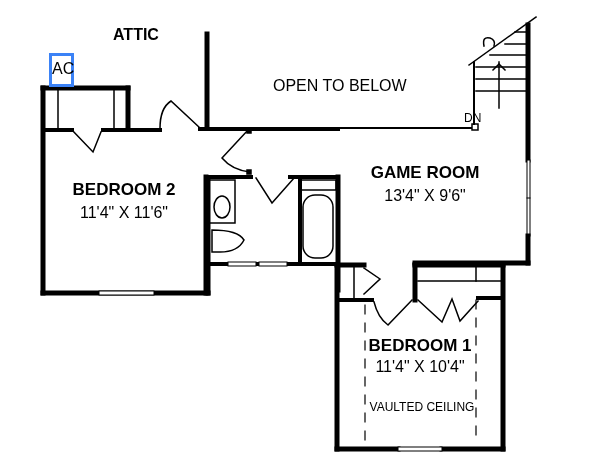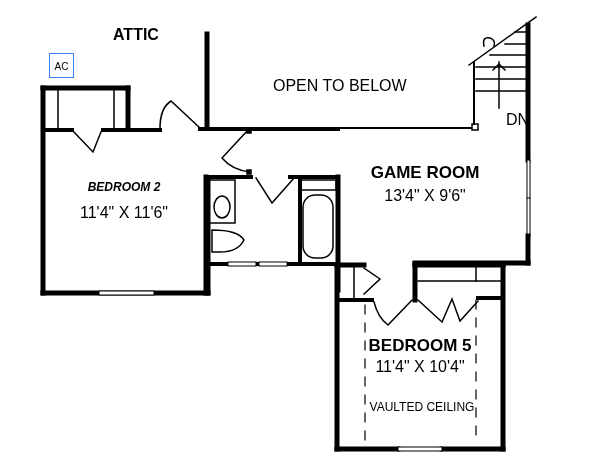--- a/index.html
+++ b/index.html
@@ -1,21 +1,21 @@
 <!DOCTYPE html>
 <html><head>
   <meta charset="utf-8">
   <style>
     html, body { margin: 0; padding: 0; background: #ffffff; }
     body { width: 600px; height: 464px; overflow: hidden; position: relative; font-family: "Liberation Sans", sans-serif; }
     #plan { position: absolute; left: 0; top: 0; width: 600px; height: 464px; }
     .lbl { position: absolute; color: #000; white-space: nowrap; font-family: "Liberation Sans", sans-serif; }
     .bold { font-weight: bold; }
     .c { transform: translateX(-50%); text-align: center; }
-    .ac-box { position: absolute; left: 49px; top: 53px; width: 25px; height: 25px; border: 1px solid #3b82f6; font-size: 10px; line-height: 25px; text-align: center; box-sizing: border-box; }
+    .ac-box { position: absolute; left: 49px; top: 53px; width: 25px; height: 34px; border: 3px solid #3b82f6; font-size: 16px; line-height: 25px; text-align: center; box-sizing: border-box; }
   </style>
 </head>
 <body>
 
 <svg id="plan" viewBox="0 0 600 464" xmlns="http://www.w3.org/2000/svg">
   <g stroke="#000" fill="none" stroke-linecap="square">
 
     <g stroke-width="5">
       <line x1="43" y1="88" x2="43" y2="293"></line>
       <line x1="43" y1="293" x2="208" y2="293"></line>
@@ -116,23 +116,23 @@
     <g stroke-width="1.2" stroke-dasharray="9,9">
       <line x1="365" y1="305" x2="365" y2="444"></line>
       <line x1="476" y1="300" x2="476" y2="444"></line>
     </g>
   </g>
 </svg>
 
 <div class="lbl bold" style="left:113px;top:26px;font-size:16px;">ATTIC</div>
 <div class="ac-box">AC</div>
 <div class="lbl" style="left:273px;top:77px;font-size:16px;">OPEN TO BELOW</div>
-<div class="lbl" style="left:506px;top:111px;font-size:16px;">DN</div>
+<div class="lbl" style="left:464px;top:111px;font-size:12px;">DN</div>
 
-<div class="lbl bold c" style="left:124px;top:180px;font-size:12px;font-style:italic;">BEDROOM 2</div>
+<div class="lbl bold c" style="left:124px;top:180px;font-size:17px;">BEDROOM 2</div>
 <div class="lbl c" style="left:124px;top:204px;font-size:16px;">11'4" X 11'6"</div>
 
 <div class="lbl bold c" style="left:425px;top:163px;font-size:17px;text-align:right;">GAME ROOM</div>
 <div class="lbl c" style="left:425px;top:187px;font-size:16px;">13'4" X 9'6"</div>
 
-<div class="lbl bold c" style="left:420px;top:336px;font-size:17px;">BEDROOM 5</div>
+<div class="lbl bold c" style="left:420px;top:336px;font-size:17px;">BEDROOM 1</div>
 <div class="lbl c" style="left:420px;top:358px;font-size:16px;">11'4" X 10'4"</div>
 <div class="lbl c" style="left:422px;top:400px;font-size:12px;">VAULTED CEILING</div>
 
 </body></html>

